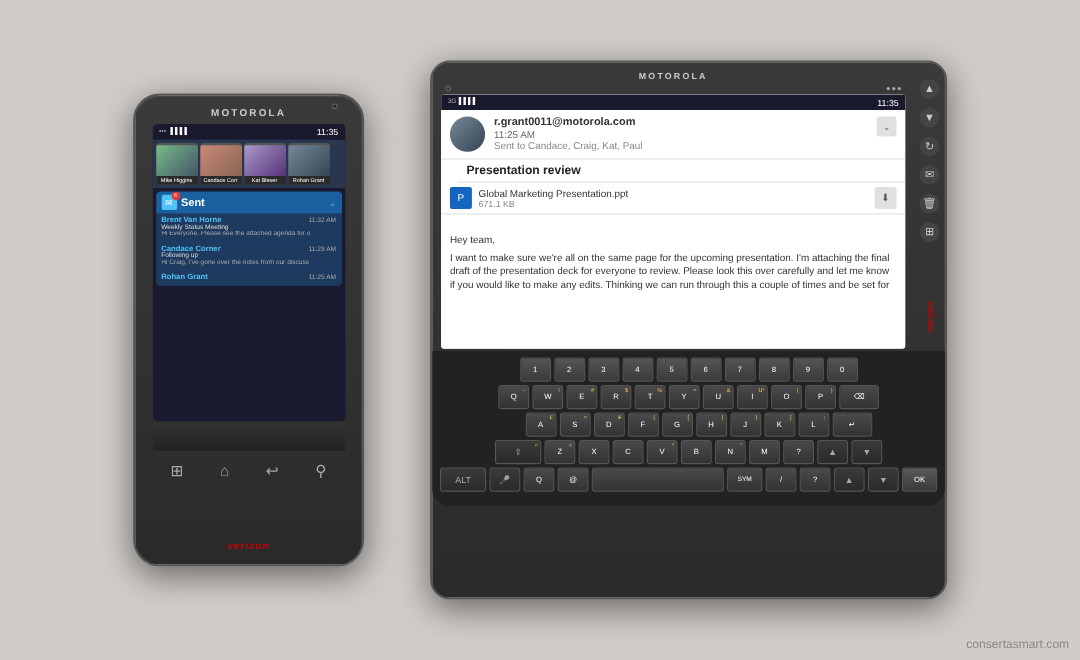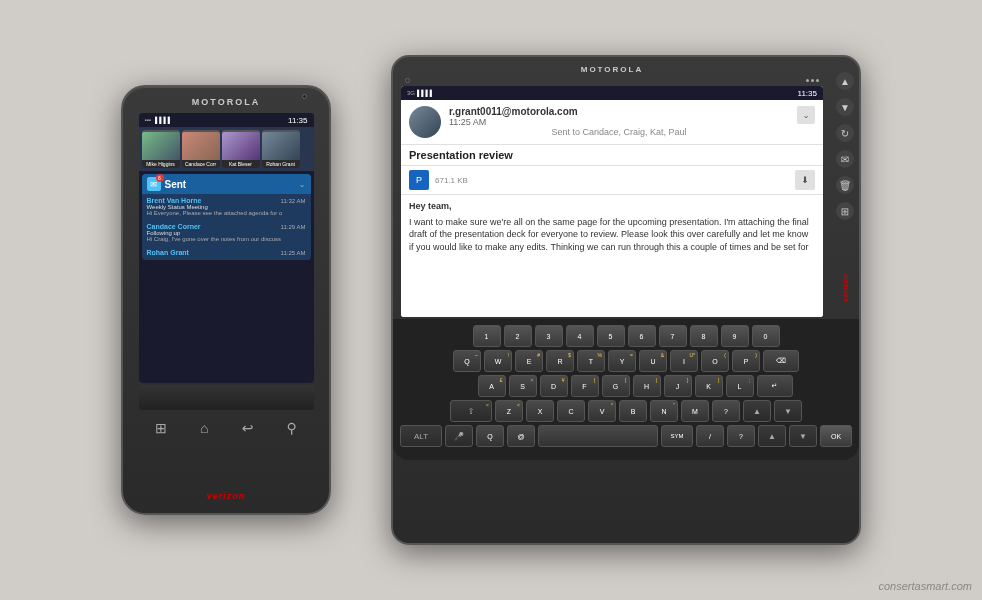--- a/index.html
+++ b/index.html
@@ -14,21 +14,20 @@
       overflow: hidden;
       position: relative;
     }
 
     .watermark {
       position: absolute;
       bottom: 8px;
       right: 10px;
       font-size: 11px;
       color: #888;
-      font-style: italic;
     }
 
     .phones-container {
       display: flex;
       align-items: center;
       gap: 60px;
       margin-top: 0;
     }
 
     
@@ -342,39 +341,39 @@
     }
 
     .email-time-large {
       font-size: 9px;
       color: #666;
     }
 
     .email-to-row {
       font-size: 9px;
       color: #888;
-      text-align: center;
     }
 
     .expand-btn {
       width: 18px;
       height: 18px;
       background: #e0e0e0;
       border-radius: 2px;
       display: flex;
       align-items: center;
       justify-content: center;
       font-size: 8px;
       color: #555;
       cursor: pointer;
     }
 
     .email-subject-row {
       padding: 4px 8px;
       border-bottom: 1px solid #e0e0e0;
+      margin-left: 15px;
     }
 
     .email-subject-text {
       font-size: 11px;
       font-weight: bold;
       color: #222;
     }
 
     .attachment-row {
       display: flex;
@@ -668,27 +667,28 @@
 
             <div class="email-subject-row">
               <div class="email-subject-text">Presentation review</div>
             </div>
 
             <div class="attachment-row">
               <div class="attachment-icon">
                 <span>P</span>
               </div>
               <div class="attachment-info">
+                <div class="attachment-name">Global Marketing Presentation.ppt</div>
                 <div class="attachment-size">671.1 KB</div>
               </div>
               <div class="attachment-dl">⬇</div>
             </div>
 
             <div class="email-body">
-              <div style="font-weight:bold;margin-bottom:3px;">Hey team,</div>
+              <div style="font-weight:normal;margin-bottom:3px;margin-top:12px;">Hey team,</div>
               <div>I want to make sure we're all on the same page for the upcoming presentation. I'm attaching the final draft of the presentation deck for everyone to review. Please look this over carefully and let me know if you would like to make any edits. Thinking we can run through this a couple of times and be set for</div>
             </div>
           </div>
         </div>
       </div>
 
       <div class="phone2-side-buttons">
         <div class="side-btn">▲</div>
         <div class="side-btn">▼</div>
         <div class="side-btn">↻</div>

